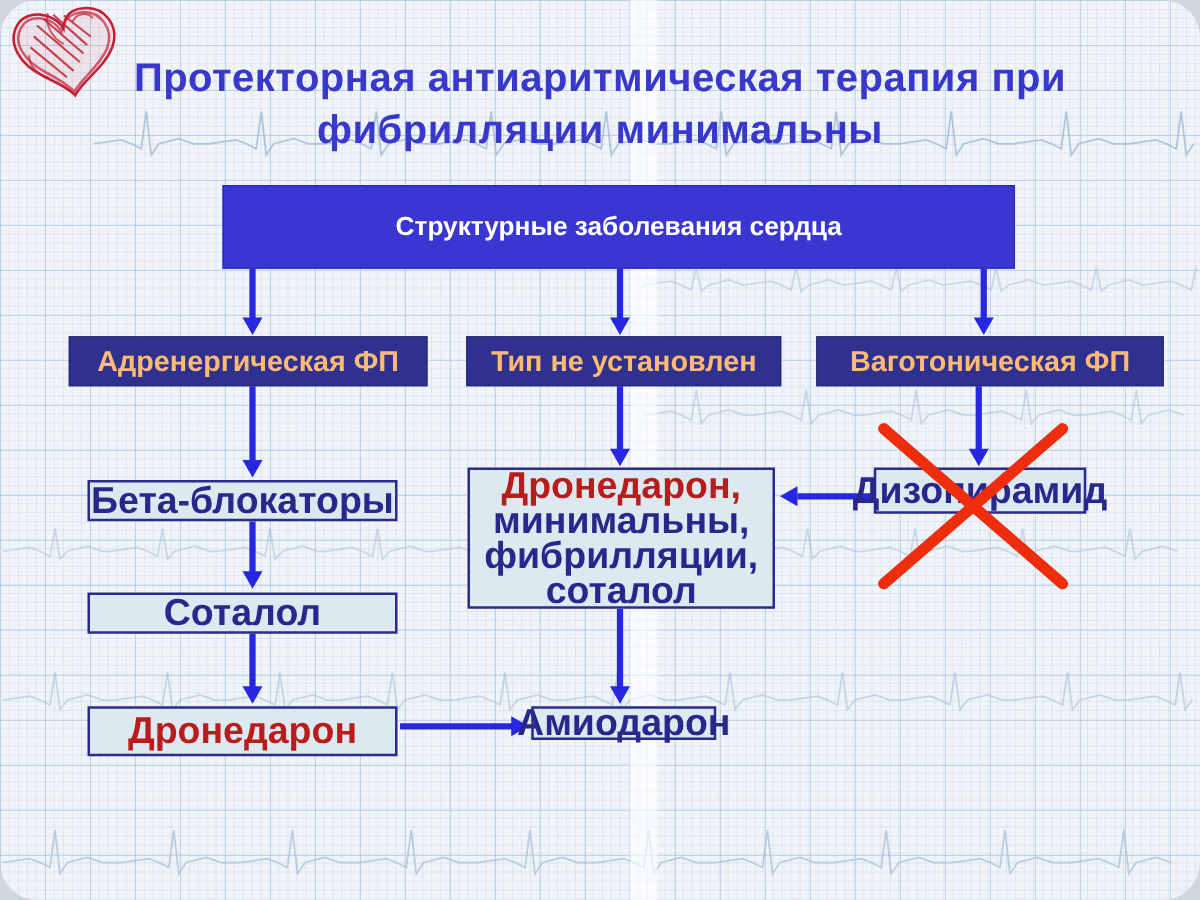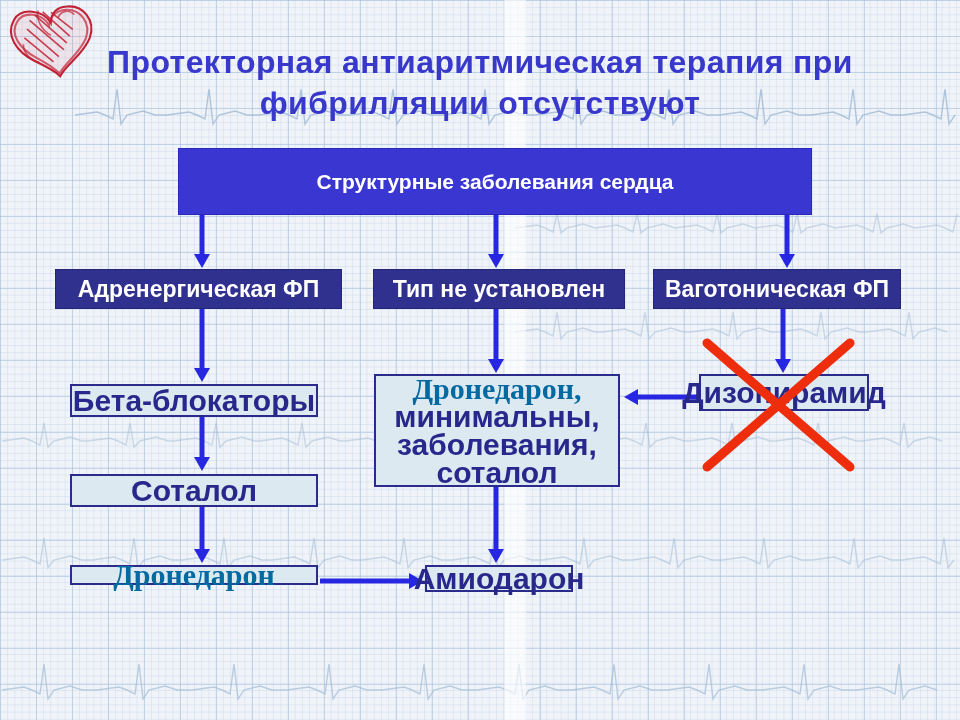--- a/index.html
+++ b/index.html
@@ -6,52 +6,53 @@
   .slide{
     position:relative;width:960px;height:720px;overflow:hidden;
     font-family:"Liberation Sans",sans-serif;
     background-color:#f0f3f8;
     background-image:
       linear-gradient(to right, rgba(168,194,220,.60) 1px, transparent 1px),
       linear-gradient(to bottom, rgba(168,194,220,.60) 1px, transparent 1px),
       linear-gradient(to right, rgba(192,212,232,.40) 1px, transparent 1px),
       linear-gradient(to bottom, rgba(192,212,232,.40) 1px, transparent 1px);
     background-size:36px 36px,36px 36px,7.2px 7.2px,7.2px 7.2px;
+    border-radius:30px;
   }
   .layer{position:absolute;left:0;top:0;pointer-events:none;}
   .bg-ecg{z-index:1;}
   .paper-band{position:absolute;left:504px;top:0;width:22px;height:720px;
     background:rgba(255,255,255,.62);z-index:1;}
   .arrows{z-index:2;}
   .cross-layer{z-index:6;}
   .logo{position:absolute;left:2px;top:-2px;width:104px;height:90px;z-index:7;}
 
   .title{position:absolute;left:0;top:42px;width:100%;text-align:center;
     color:#3838cc;font-size:32px;font-weight:bold;line-height:41px;z-index:3;
     letter-spacing:.4px;}
 
   .box{position:absolute;display:flex;flex-direction:column;align-items:center;
     justify-content:center;font-weight:bold;box-sizing:border-box;
     text-align:center;z-index:4;}
   .root-box{left:178px;top:148px;width:634px;height:67px;background:#3a36d2;
     border:1px solid #2a27bb;color:#ffffff;font-size:21px;line-height:27px;}
   .type-box{top:269px;height:40px;background:#30308e;border:1px solid #252577;
-    color:#ffffff;font-size:23px;}
+    color:#fdba74;font-size:23px;}
   .type-1{left:55px;width:287px;}
   .type-2{left:373px;width:252px;}
-  .type-3{left:653px;width:248px;}
+  .type-3{left:653px;width:278px;}
   .light-box{background:#dde9f0;border:2px solid #2b2b8c;color:#28288c;
     font-size:30px;}
   .beta{left:70px;top:384px;width:248px;height:33px;}
   .sotalol{left:70px;top:474px;width:248px;height:33px;}
-  .dronedarone{left:70px;top:565px;width:248px;height:20px;}
+  .dronedarone{left:70px;top:565px;width:248px;height:40px;}
   .combo{left:374px;top:374px;width:246px;height:113px;line-height:28px;}
   .amiodarone{left:425px;top:565px;width:148px;height:27px;}
   .disopyramide{left:699px;top:374px;width:170px;height:37px;}
-  .red-text{color:#0369a1;font-family:Liberation Serif, serif;}
+  .red-text{color:#b91c1c;}
 </style>
 </head>
 <body>
 
 <div class="slide">
 
   <svg id="ecg-bg" class="layer bg-ecg" width="960" height="720" viewBox="0 0 960 720">
       <polyline points="75,115 97,112 105,115 113,119 117,89 121,124.1 127,115 143,111 155,115 167,115 189,112 197,115 205,119 209,89 213,124.1 219,115 235,111 247,115 259,115 281,112 289,115 297,119 301,89 305,124.1 311,115 327,111 339,115 351,115 373,112 381,115 389,119 393,89 397,124.1 403,115 419,111 431,115 443,115 465,112 473,115 481,119 485,89 489,124.1 495,115 511,111 523,115 535,115 557,112 565,115 573,119 577,89 581,124.1 587,115 603,111 615,115 627,115 649,112 657,115 665,119 669,89 673,124.1 679,115 695,111 707,115 719,115 741,112 749,115 757,119 761,89 765,124.1 771,115 787,111 799,115 811,115 833,112 841,115 849,119 853,89 857,124.1 863,115 879,111 891,115 903,115 925,112 933,115 941,119 945,89 949,124.1 955,115" fill="none" stroke="#a3bcd6" stroke-width="1.4" opacity="0.85"></polyline>
       <polyline points="515,228 537,225 545,228 553,232 557,214 561,232.9 567,228 583,224 595,228 595,228 617,225 625,228 633,232 637,214 641,232.9 647,228 663,224 675,228 675,228 697,225 705,228 713,232 717,214 721,232.9 727,228 743,224 755,228 755,228 777,225 785,228 793,232 797,214 801,232.9 807,228 823,224 835,228 835,228 857,225 865,228 873,232 877,214 881,232.9 887,228 903,224 915,228 915,228 937,225 945,228 953,232 957,214" fill="none" stroke="#a3bcd6" stroke-width="1.4" opacity="0.5"></polyline>
       <polyline points="515,332 537,329 545,332 553,336 557,312 561,339 567,332 583,328 595,332 603,332 625,329 633,332 641,336 645,312 649,339 655,332 671,328 683,332 691,332 713,329 721,332 729,336 733,312 737,339 743,332 759,328 771,332 779,332 801,329 809,332 817,336 821,312 825,339 831,332 847,328 859,332 867,332 889,329 897,332 905,336 909,312 913,339 919,332 935,328 947,332" fill="none" stroke="#a3bcd6" stroke-width="1.4" opacity="0.5"></polyline>
@@ -65,39 +66,39 @@
     <g fill="none" stroke="#c22135" stroke-width="2" transform="rotate(-10 50 42)">
       <path d="M50 24 C45 10 24 4 15 15 C4 28 12 46 28 58 C38 65 46 71 50 77 C57 67 76 60 85 45 C94 29 84 12 68 11 C58 10 52 15 50 24 Z" fill="rgba(214,40,70,0.08)"></path>
       <path d="M48 26 C43 13 26 8 18 17 C8 28 16 44 30 55 C39 62 46 69 50 74 C57 65 73 58 81 45 C89 31 81 16 67 14 C58 13 51 17 48 26 Z" opacity="0.7"></path>
       <path d="M30 18 L58 52 M36 14 L62 46 M26 26 L52 58 M44 12 L66 40 M22 34 L46 62 M52 14 L70 34" stroke-width="1.6" opacity="0.85"></path>
       <path d="M58 20 C62 14 70 14 74 20 M20 40 C18 48 24 56 32 60 M40 10 C36 18 40 30 48 36" stroke-width="1.6" opacity="0.7"></path>
     </g>
   </svg>
 
   <div class="title">
     <div>Протекторная антиаритмическая терапия при</div>
-    <div>фибрилляции отсутствуют</div>
+    <div>фибрилляции минимальны</div>
   </div>
 
   <div class="box root-box">
     <div>Структурные заболевания сердца</div>
   </div>
 
   <div class="box type-box type-1">Адренергическая ФП</div>
   <div class="box type-box type-2">Тип не установлен</div>
   <div class="box type-box type-3">Ваготоническая ФП</div>
 
   <div class="box light-box beta">Бета-блокаторы</div>
   <div class="box light-box sotalol">Соталол</div>
   <div class="box light-box dronedarone red-text">Дронедарон</div>
 
   <div class="box light-box combo">
     <div class="red-text">Дронедарон,</div>
     <div>минимальны,</div>
-    <div>заболевания,</div>
+    <div>фибрилляции,</div>
     <div>соталол</div>
   </div>
 
   <div class="box light-box amiodarone">Амиодарон</div>
 
   <div class="box light-box disopyramide">Дизопирамид</div>
 
   <svg class="layer arrows" width="960" height="720" viewBox="0 0 960 720">
     <g stroke="#2727e2" fill="#2727e2" stroke-width="5">
       <g>

